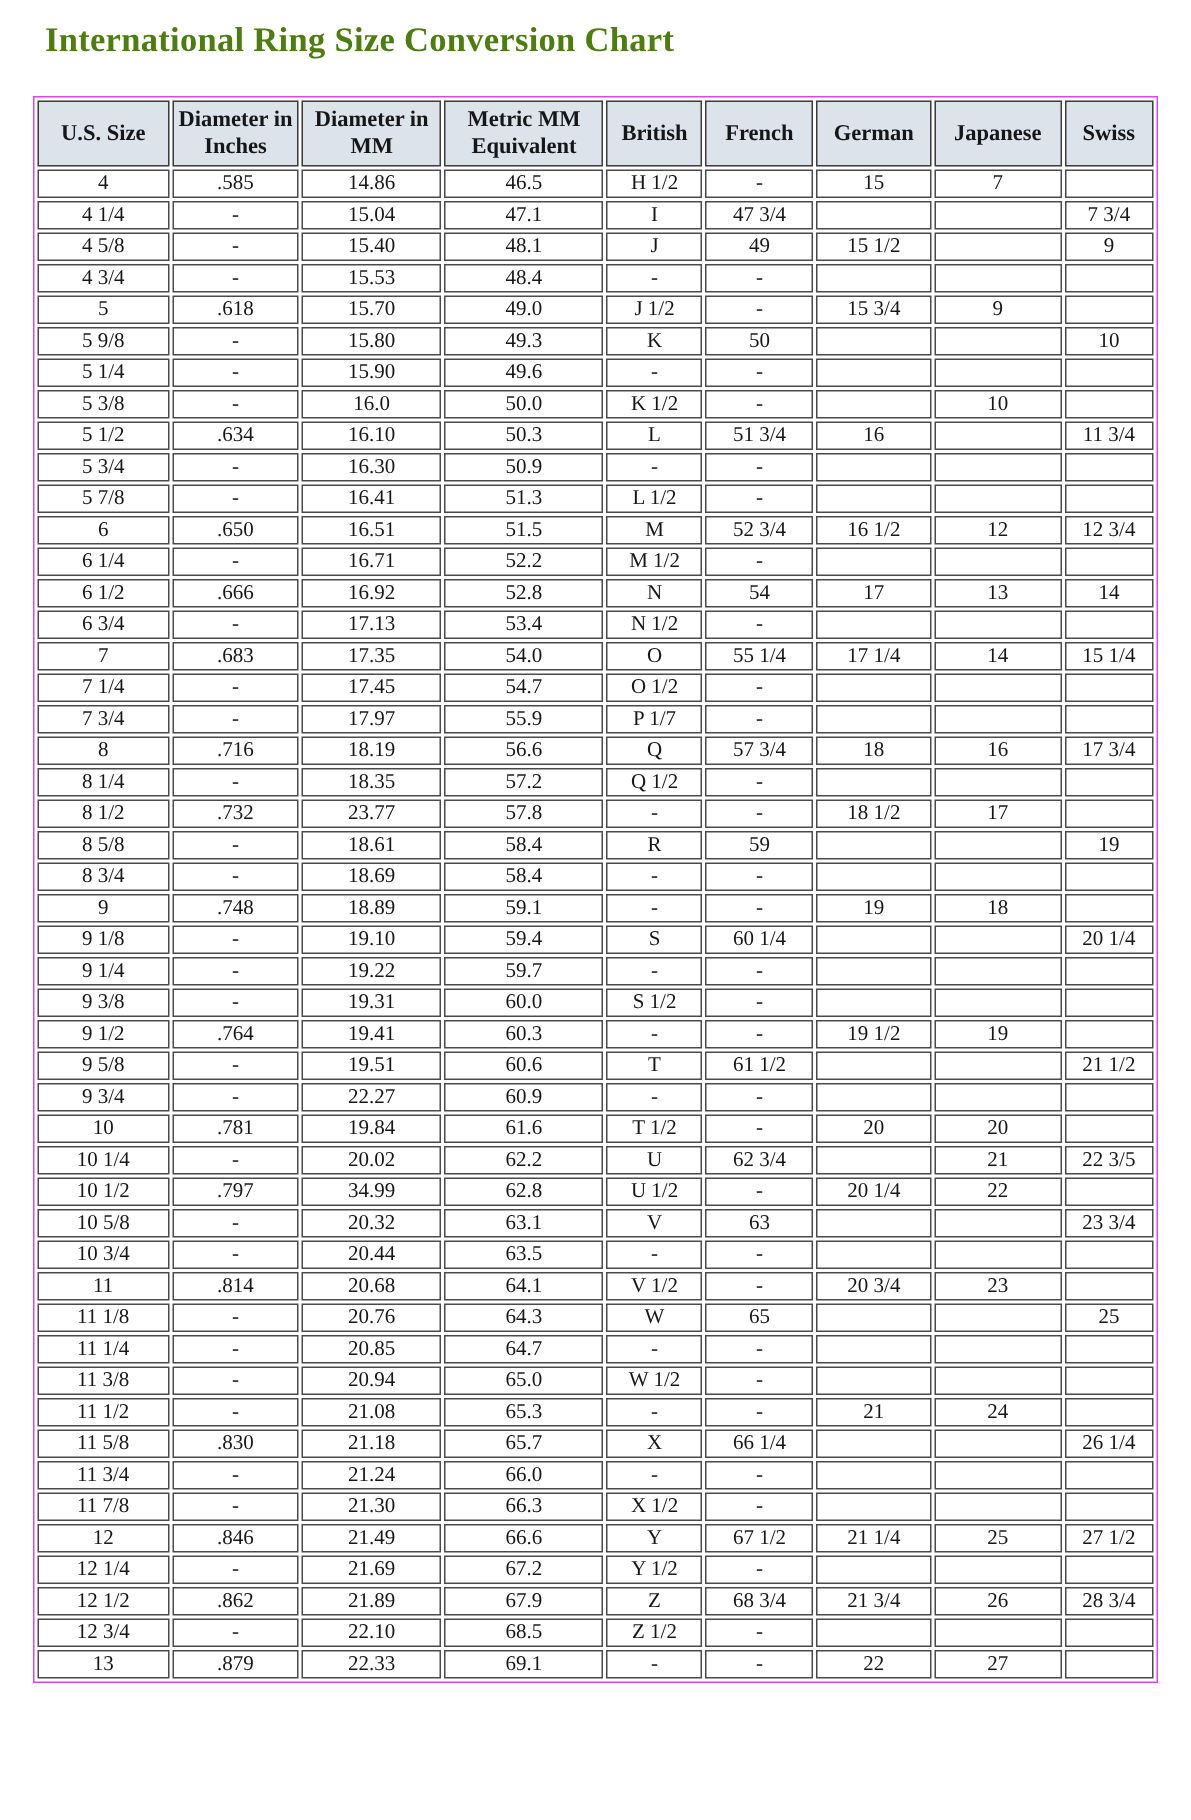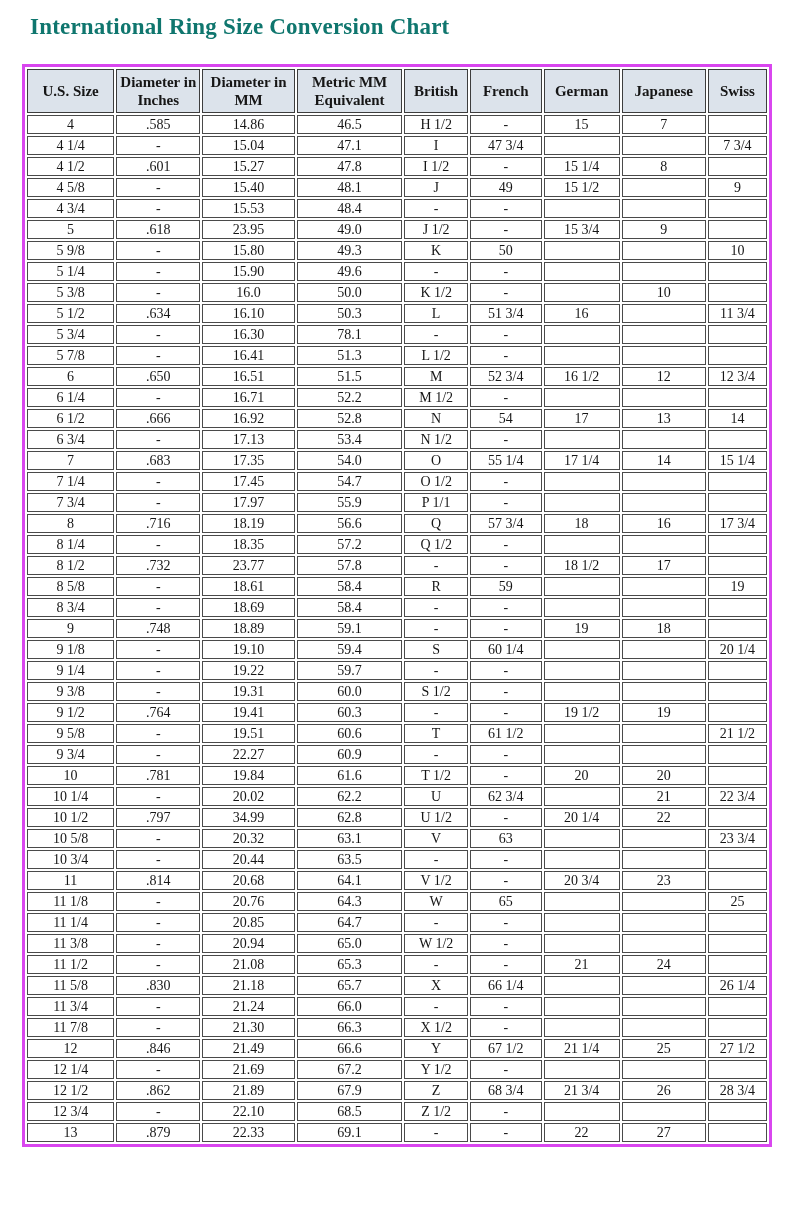--- a/index.html
+++ b/index.html
@@ -13,31 +13,31 @@
     width: 794px;
     height: 1213px;
     background: #ffffff;
     position: relative;
     overflow: hidden;
     box-sizing: border-box;
   }
   .title {
     font-size: 23px;
     font-weight: bold;
-    color: #0f766e;
+    color: #4d7c0f;
     margin: 14px 0 0 30px;
     letter-spacing: 0.2px;
   }
   table.ring-table {
     border-collapse: separate;
     border-spacing: 2px;
     table-layout: fixed;
     width: 750px;
     margin: 24px 0 0 22px;
-    border: 3px solid #d946ef;
+    border: 1px solid #d946ef;
     background: #ffffff;
   }
   table.ring-table th {
     background: #dce3eb;
     border: 1px solid #3d3d3d;
     font-size: 15px;
     font-weight: bold;
     line-height: 18px;
     padding: 3px 2px;
     text-align: center;
@@ -115,31 +115,20 @@
           <td>-</td>
           <td>15.04</td>
           <td>47.1</td>
           <td>I</td>
           <td>47 3/4</td>
           <td></td>
           <td></td>
           <td>7 3/4</td>
         </tr>
         <tr>
-          <td>4 1/2</td>
-          <td>.601</td>
-          <td>15.27</td>
-          <td>47.8</td>
-          <td>I 1/2</td>
-          <td>-</td>
-          <td>15 1/4</td>
-          <td>8</td>
-          <td></td>
-        </tr>
-        <tr>
           <td>4 5/8</td>
           <td>-</td>
           <td>15.40</td>
           <td>48.1</td>
           <td>J</td>
           <td>49</td>
           <td>15 1/2</td>
           <td></td>
           <td>9</td>
         </tr>
@@ -150,21 +139,21 @@
           <td>48.4</td>
           <td>-</td>
           <td>-</td>
           <td></td>
           <td></td>
           <td></td>
         </tr>
         <tr>
           <td>5</td>
           <td>.618</td>
-          <td>23.95</td>
+          <td>15.70</td>
           <td>49.0</td>
           <td>J 1/2</td>
           <td>-</td>
           <td>15 3/4</td>
           <td>9</td>
           <td></td>
         </tr>
         <tr>
           <td>5 9/8</td>
           <td>-</td>
@@ -206,21 +195,21 @@
           <td>L</td>
           <td>51 3/4</td>
           <td>16</td>
           <td></td>
           <td>11 3/4</td>
         </tr>
         <tr>
           <td>5 3/4</td>
           <td>-</td>
           <td>16.30</td>
-          <td>78.1</td>
+          <td>50.9</td>
           <td>-</td>
           <td>-</td>
           <td></td>
           <td></td>
           <td></td>
         </tr>
         <tr>
           <td>5 7/8</td>
           <td>-</td>
           <td>16.41</td>
@@ -295,21 +284,21 @@
           <td>-</td>
           <td></td>
           <td></td>
           <td></td>
         </tr>
         <tr>
           <td>7 3/4</td>
           <td>-</td>
           <td>17.97</td>
           <td>55.9</td>
-          <td>P 1/1</td>
+          <td>P 1/7</td>
           <td>-</td>
           <td></td>
           <td></td>
           <td></td>
         </tr>
         <tr>
           <td>8</td>
           <td>.716</td>
           <td>18.19</td>
           <td>56.6</td>
@@ -453,21 +442,21 @@
         </tr>
         <tr>
           <td>10 1/4</td>
           <td>-</td>
           <td>20.02</td>
           <td>62.2</td>
           <td>U</td>
           <td>62 3/4</td>
           <td></td>
           <td>21</td>
-          <td>22 3/4</td>
+          <td>22 3/5</td>
         </tr>
         <tr>
           <td>10 1/2</td>
           <td>.797</td>
           <td>34.99</td>
           <td>62.8</td>
           <td>U 1/2</td>
           <td>-</td>
           <td>20 1/4</td>
           <td>22</td>

